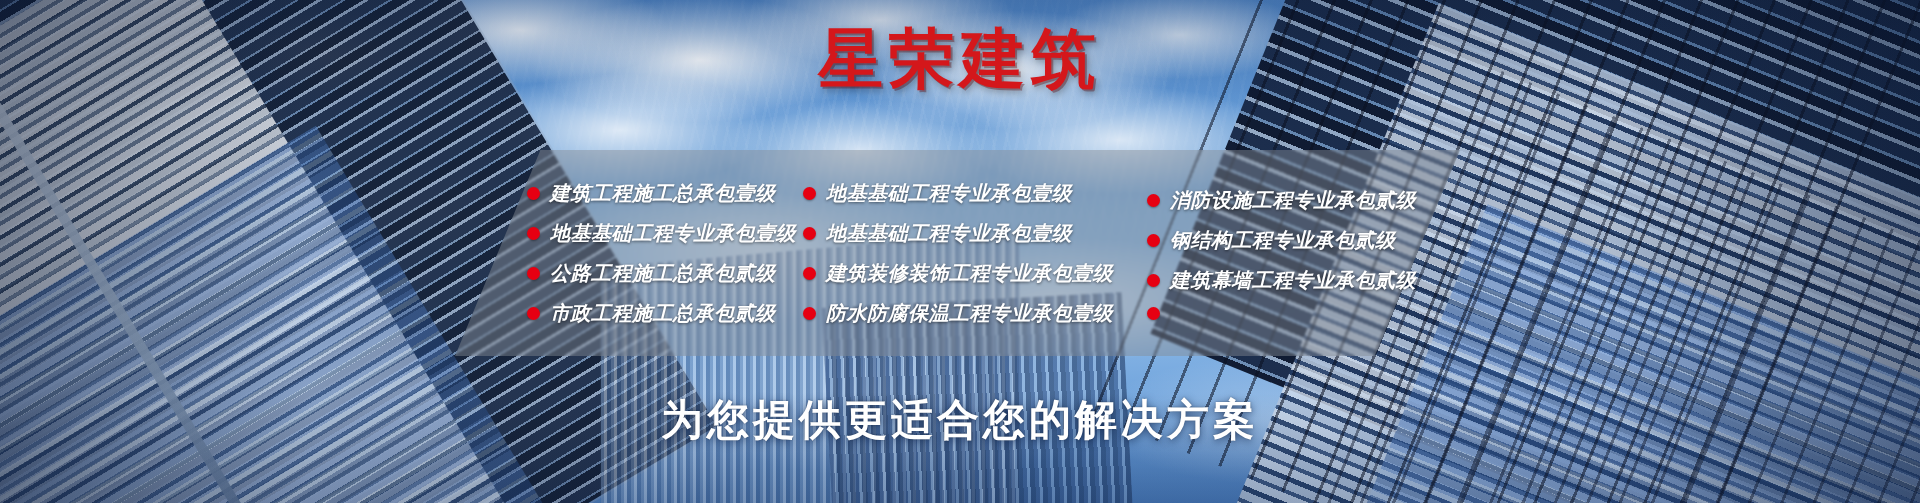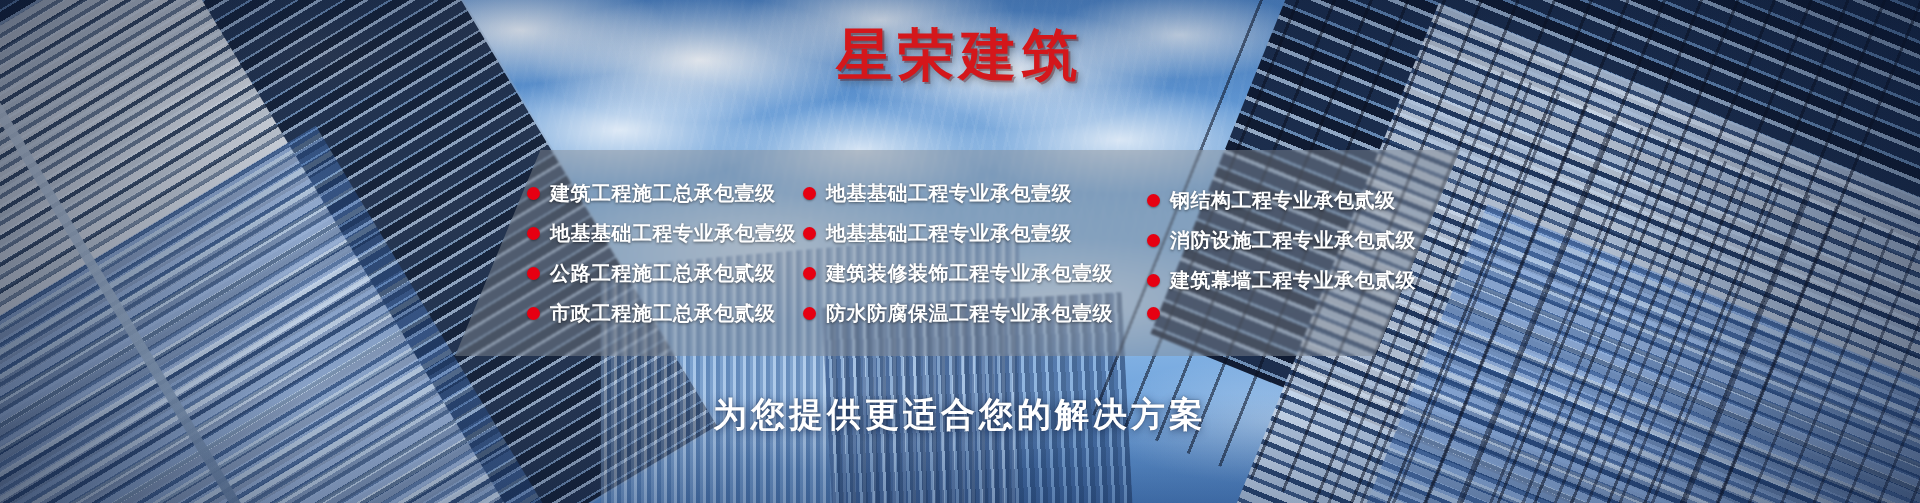--- a/index.html
+++ b/index.html
@@ -181,21 +181,21 @@
       linear-gradient(180deg, rgba(8,20,46,.18) 0%, rgba(8,20,46,0) 22%, rgba(8,20,46,0) 78%, rgba(8,20,46,.20) 100%);
     pointer-events:none;
   }
 
   
   .title{
     position:absolute;
     left:0; right:0;
     top:26px;
     text-align:center;
-    font-size:56px;
+    font-size:65px;
     line-height:1.02;
     font-weight:bold;
     color:#d4171b;
     letter-spacing:6px;
     text-shadow:
        2px 2px 0 rgba(90,0,0,.35),
        3px 4px 7px rgba(0,0,0,.30);
     z-index:6;
     white-space:nowrap;
   }
@@ -219,20 +219,21 @@
     grid-template-columns:330px 350px 325px;
     align-content:center;
     padding:10px 0 10px 0;
     z-index:2;
   }
   .col{
     display:flex;
     flex-direction:column;
     justify-content:center;
     gap:13px;
+    font-style:italic;
   }
   .col-1{ padding-left:72px; }
   .col-2{ padding-left:18px; }
   .col-3{ padding-left:12px; }
 
   .qual-item{
     display:flex;
     align-items:center;
     gap:10px;
     white-space:nowrap;
@@ -252,21 +253,21 @@
     text-shadow:0 1px 3px rgba(0,0,0,.55);
   }
 
   
   .tagline{
     position:absolute;
     left:0; right:0;
     top:392px;
     text-align:center;
     color:#ffffff;
-    font-size:34px;
+    font-size:42px;
     font-weight:bold;
     letter-spacing:4px;
     text-shadow:0 2px 8px rgba(10,30,70,.70), 0 0 2px rgba(0,0,0,.35);
     z-index:6;
     white-space:nowrap;
     font-family:Liberation Serif, serif;
   }
 </style>
 </head>
 <body>
@@ -333,25 +334,25 @@
         </div>
         <div class="qual-item">
           <span class="dot"></span>
           <span class="qual-text">防水防腐保温工程专业承包壹级</span>
         </div>
       </div>
 
       <div class="col col-3">
         <div class="qual-item">
           <span class="dot"></span>
+          <span class="qual-text">消防设施工程专业承包贰级</span>
+        </div>
+        <div class="qual-item">
+          <span class="dot"></span>
           <span class="qual-text">钢结构工程专业承包贰级</span>
-        </div>
-        <div class="qual-item">
-          <span class="dot"></span>
-          <span class="qual-text">消防设施工程专业承包贰级</span>
         </div>
         <div class="qual-item">
           <span class="dot"></span>
           <span class="qual-text">建筑幕墙工程专业承包贰级</span>
         </div>
         <div class="qual-item">
           <span class="dot"></span>
         </div>
       </div>
 

